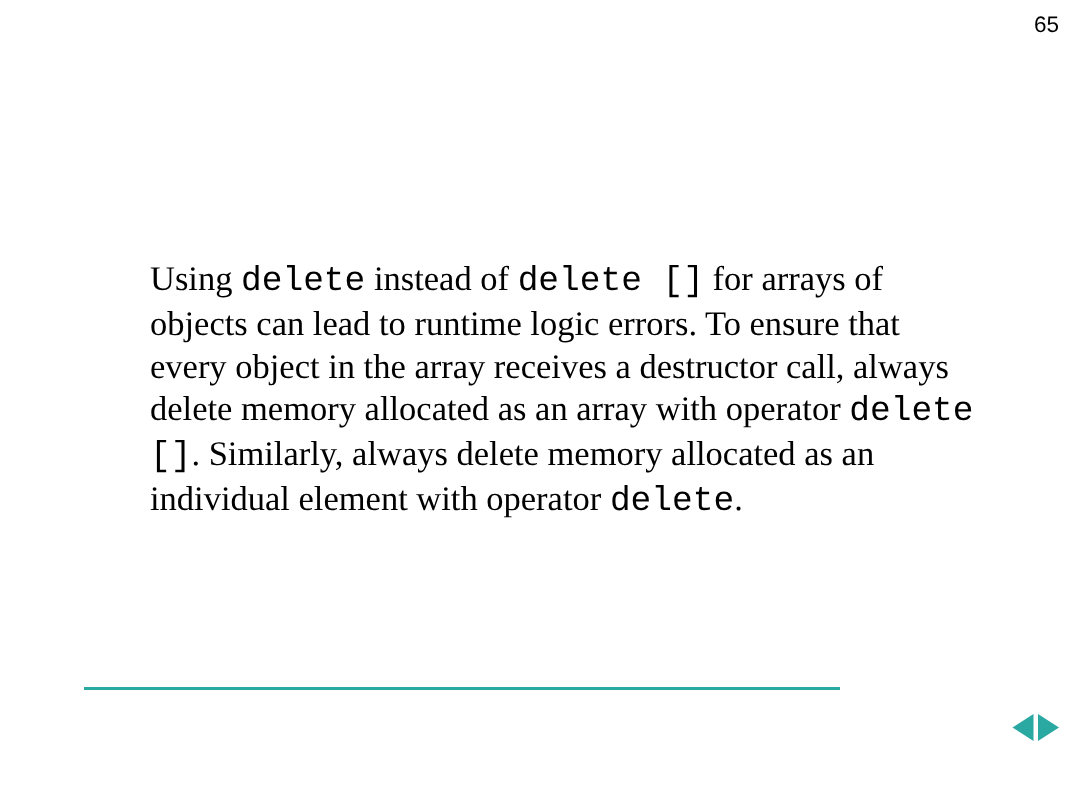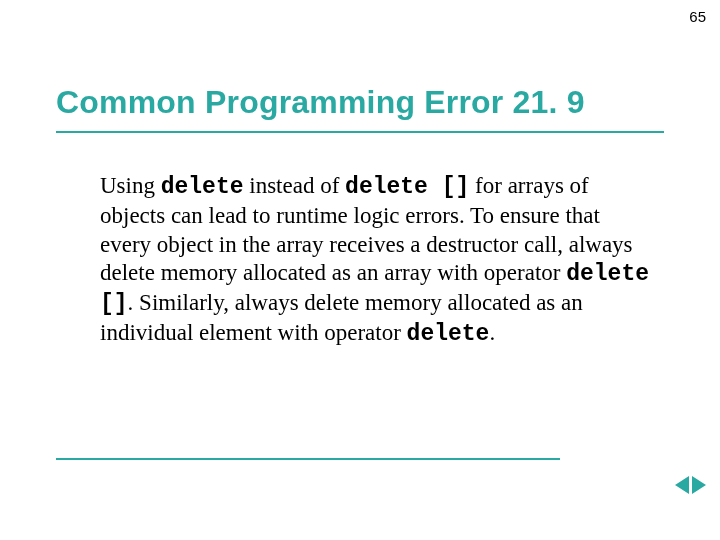--- a/index.html
+++ b/index.html
@@ -52,21 +52,21 @@
     top: 172px;
     left: 100px;
     right: 70px;
     font-family: "Times New Roman", Times, serif;
     font-size: 23px;
     line-height: 1.25;
     color: #000;
   }
   .body .mono {
     font-family: "Courier New", Courier, monospace;
-    font-weight: bold;
+    font-weight: normal;
     margin-top: 24px;
   }
   .bottom-rule {
     position: absolute;
     left: 56px;
     right: 160px;
     bottom: 80px;
     border: none;
     border-top: 2px solid #2aa9a2;
     margin: 0;
@@ -106,24 +106,20 @@
     border-left: 14px solid #2aa9a2;
   }
 </style>
 </head>
 <body>
 
 <div class="slide">
 
   <div class="page-number">65</div>
 
-  <div class="title-wrap">
-    <h1 class="title">Common Programming Error 21. 9</h1>
-    <hr class="title-rule">
-  </div>
 
   <div class="body">
     <span>Using </span><span class="mono">delete</span><span> instead of </span><span class="mono">delete []</span><span> for arrays of objects can lead to runtime logic errors. To ensure that every object in the array receives a destructor call, always delete memory allocated as an array with operator </span><span class="mono">delete []</span><span>. Similarly, always delete memory allocated as an individual element with operator </span><span class="mono">delete</span><span>.</span>
   </div>
 
   <hr class="bottom-rule">
 
   <div class="nav">
     <div class="tri tri-left"></div>
     <div class="tri tri-right"></div>

